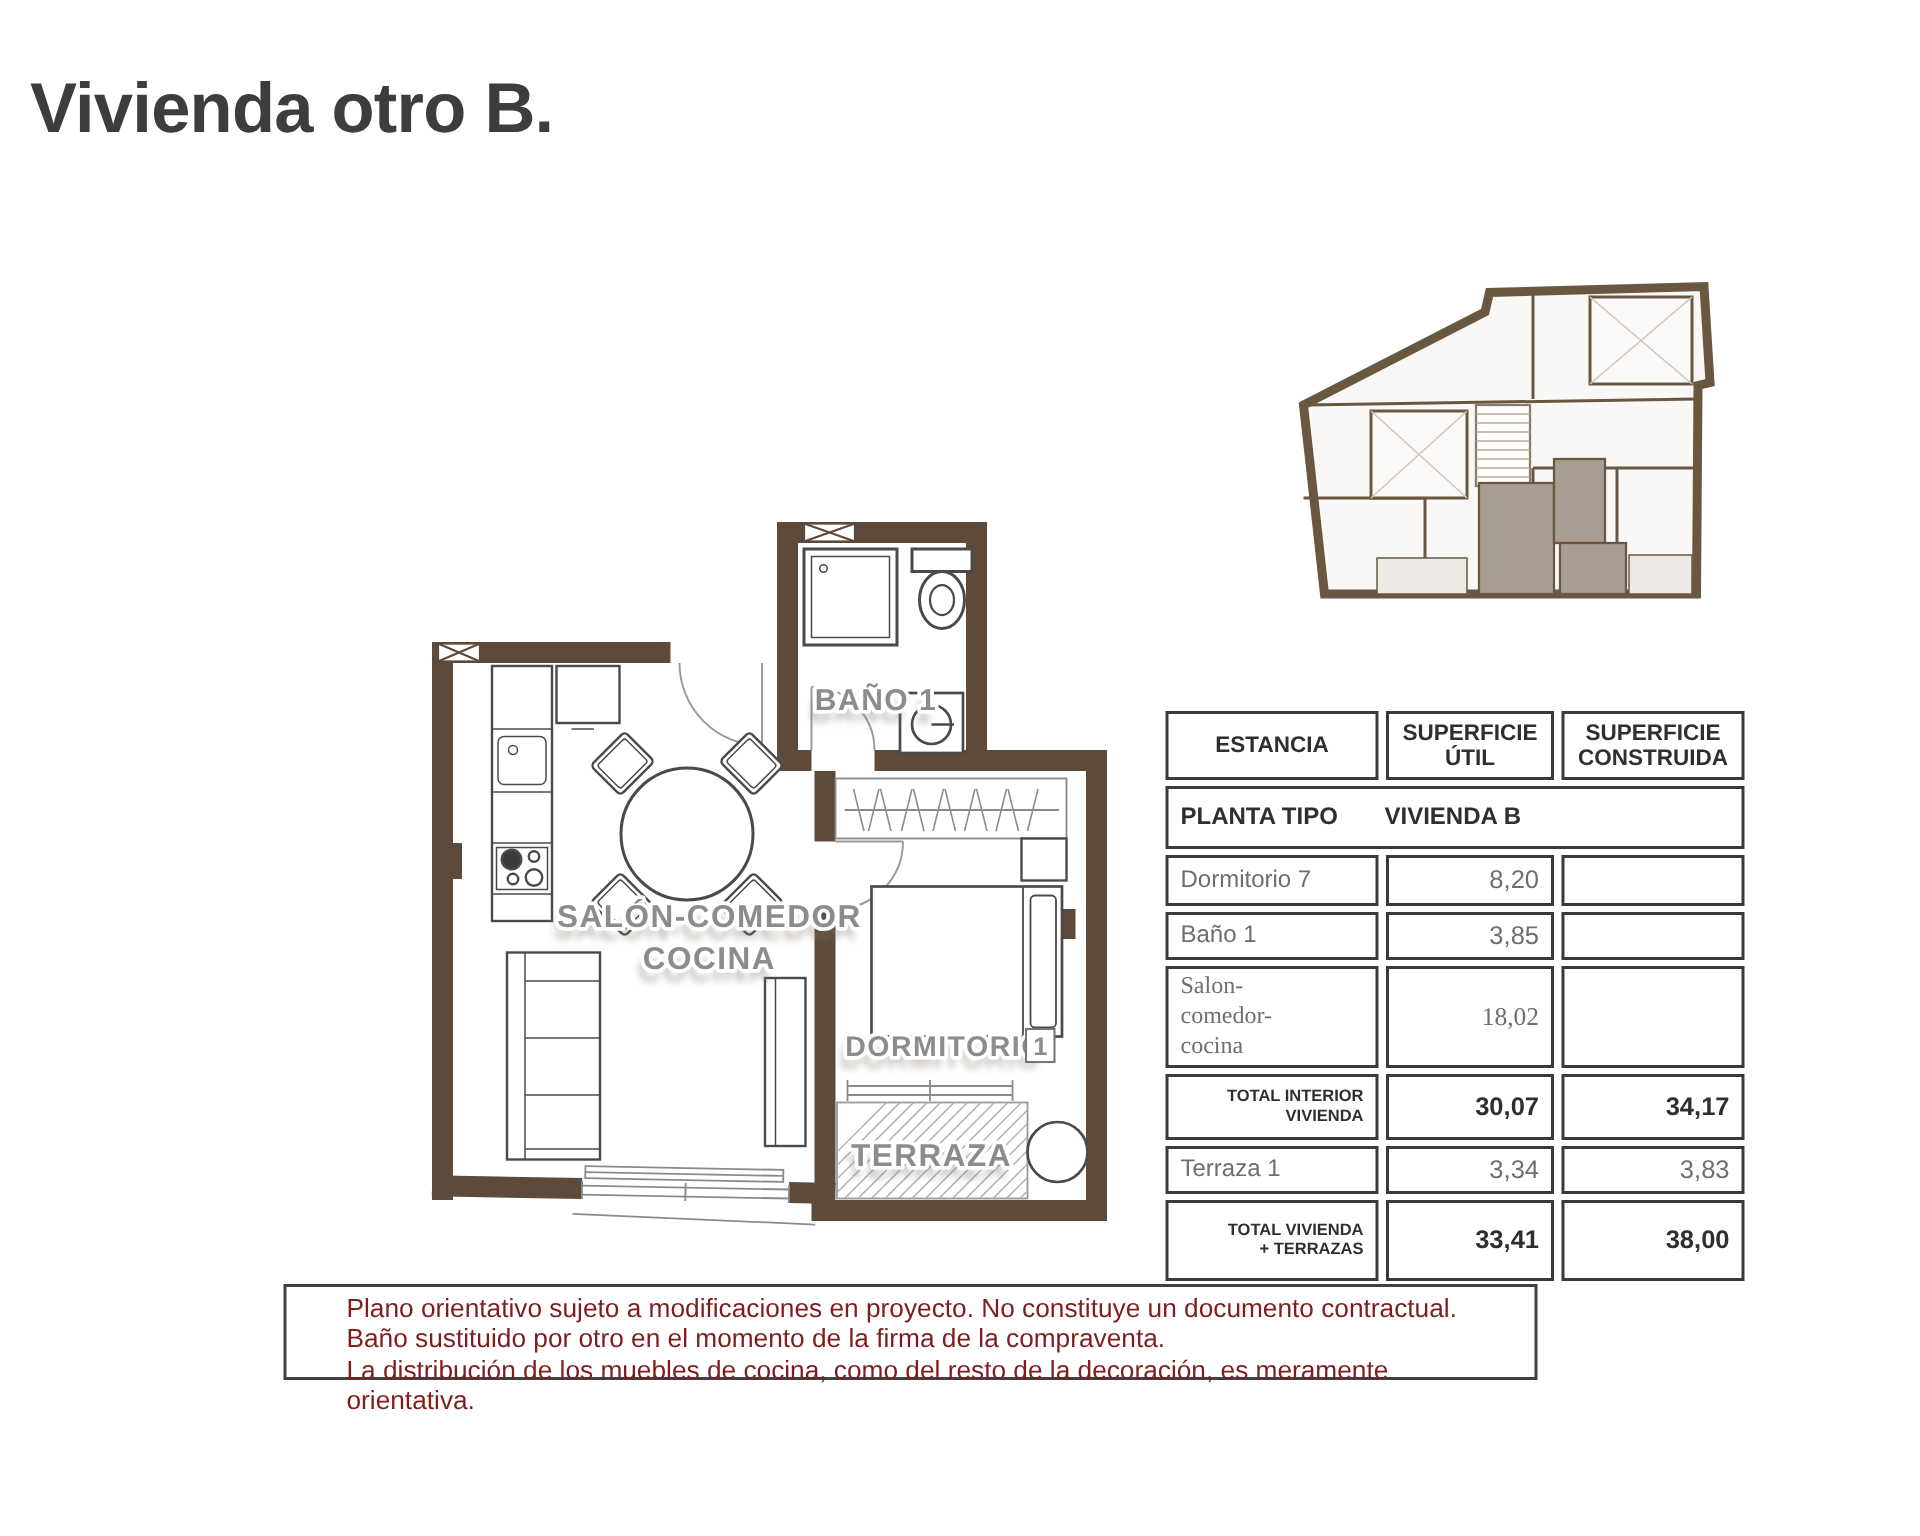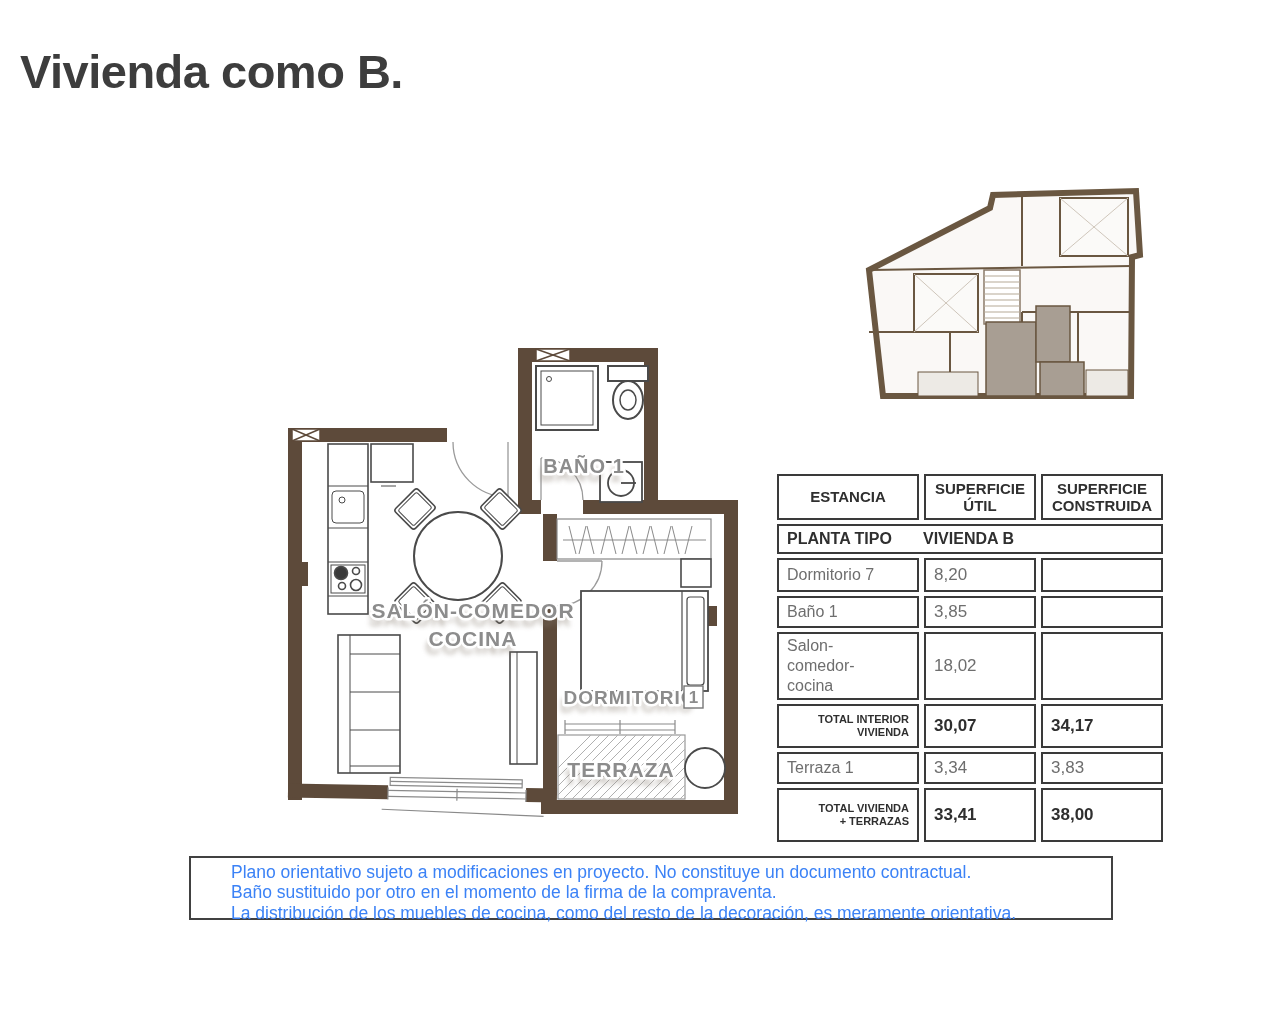--- a/index.html
+++ b/index.html
@@ -16,45 +16,45 @@
   table.surfaces{border-collapse:separate;border-spacing:5px 4px;table-layout:fixed;}
   table.surfaces th,table.surfaces td{
     border:2px solid #3a3a3a;background:#fff;vertical-align:middle;
     padding:2px 8px;box-sizing:border-box;
   }
   table.surfaces th{
     font-weight:bold;text-align:center;font-size:15px;color:#2f2f2f;
     height:46px;white-space:pre-line;line-height:1.15;padding:2px 2px;
   }
   td.est{text-align:left;font-size:16px;color:#6e6e6e;white-space:pre-line;line-height:1.25;}
-  td.num{text-align:left;font-size:17px;color:#6e6e6e;}
+  td.num{text-align:right;font-size:17px;color:#6e6e6e;}
   tr.bold td{color:#2f2f2f;font-weight:bold;}
   tr.bold td.est{font-size:11px;line-height:1.2;text-align:right;}
   tr.h32 td{height:32px;}
   tr.h34 td{height:34px;}
-  tr.h64 td{height:64px;}
+  tr.h64 td{height:64px;font-family:Liberation Serif, serif;}
   tr.h44 td{height:44px;}
   tr.h54 td{height:54px;margin-top:44px;}
-  td.planta{position:relative;font-weight:bold;color:#2f2f2f;font-size:16px;height:30px;}
+  td.planta{position:relative;font-weight:bold;color:#2f2f2f;font-size:16px;height:42px;}
   td.planta .vb{position:absolute;left:144px;top:50%;transform:translateY(-50%);}
   
   .disclaimer{
-    position:absolute;left:189px;top:856px;width:924px;height:64px;
+    position:absolute;left:189px;top:856px;width:836px;height:64px;
     border:2px solid #414141;box-sizing:border-box;
-    padding:4px 8px 0 40px;color:#3b82f6;font-size:17.5px;line-height:1.17;
+    padding:4px 8px 0 40px;color:#7f1d1d;font-size:17.5px;line-height:1.17;
   }
   
   .floor-plan{position:absolute;left:286px;top:340px;}
   .mini-map{position:absolute;left:862px;top:182px;}
   svg{display:block;}
 </style>
 </head>
 <body>
 
-<h1 class="page-title">Vivienda como B.</h1>
+<h1 class="page-title">Vivienda otro B.</h1>
 
 <div class="mini-map">
 <svg width="292" height="238" viewBox="0 0 292 238">
   <g>
     <polygon points="128,26 131,13 274,9 278,73 270,75 269,214 21,214 7,88" fill="#faf8f6" stroke="#6a5741" stroke-width="6" stroke-linejoin="miter"></polygon>
   </g>
   <g stroke="#6a5741" stroke-width="2" fill="none">
     <line x1="9" y1="88" x2="269" y2="84"></line>
     <line x1="160" y1="12" x2="160" y2="84"></line>
     <line x1="160" y1="130" x2="160" y2="214"></line>

